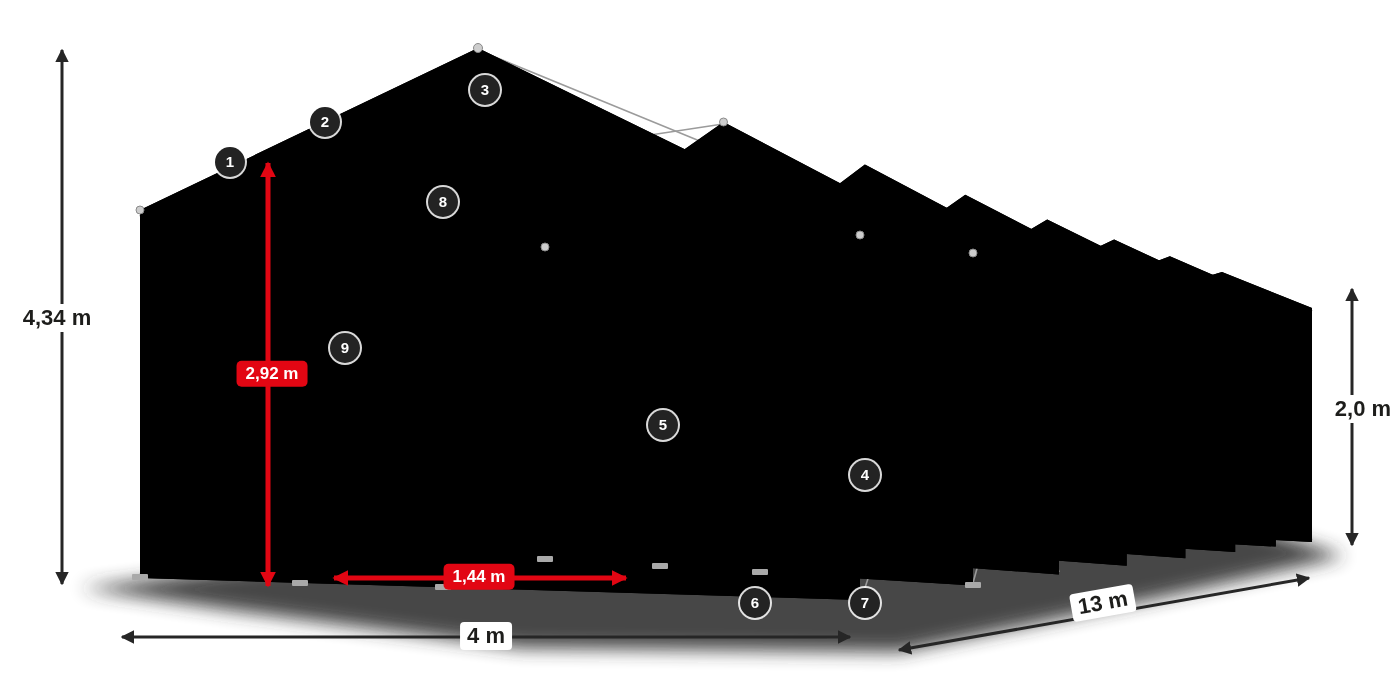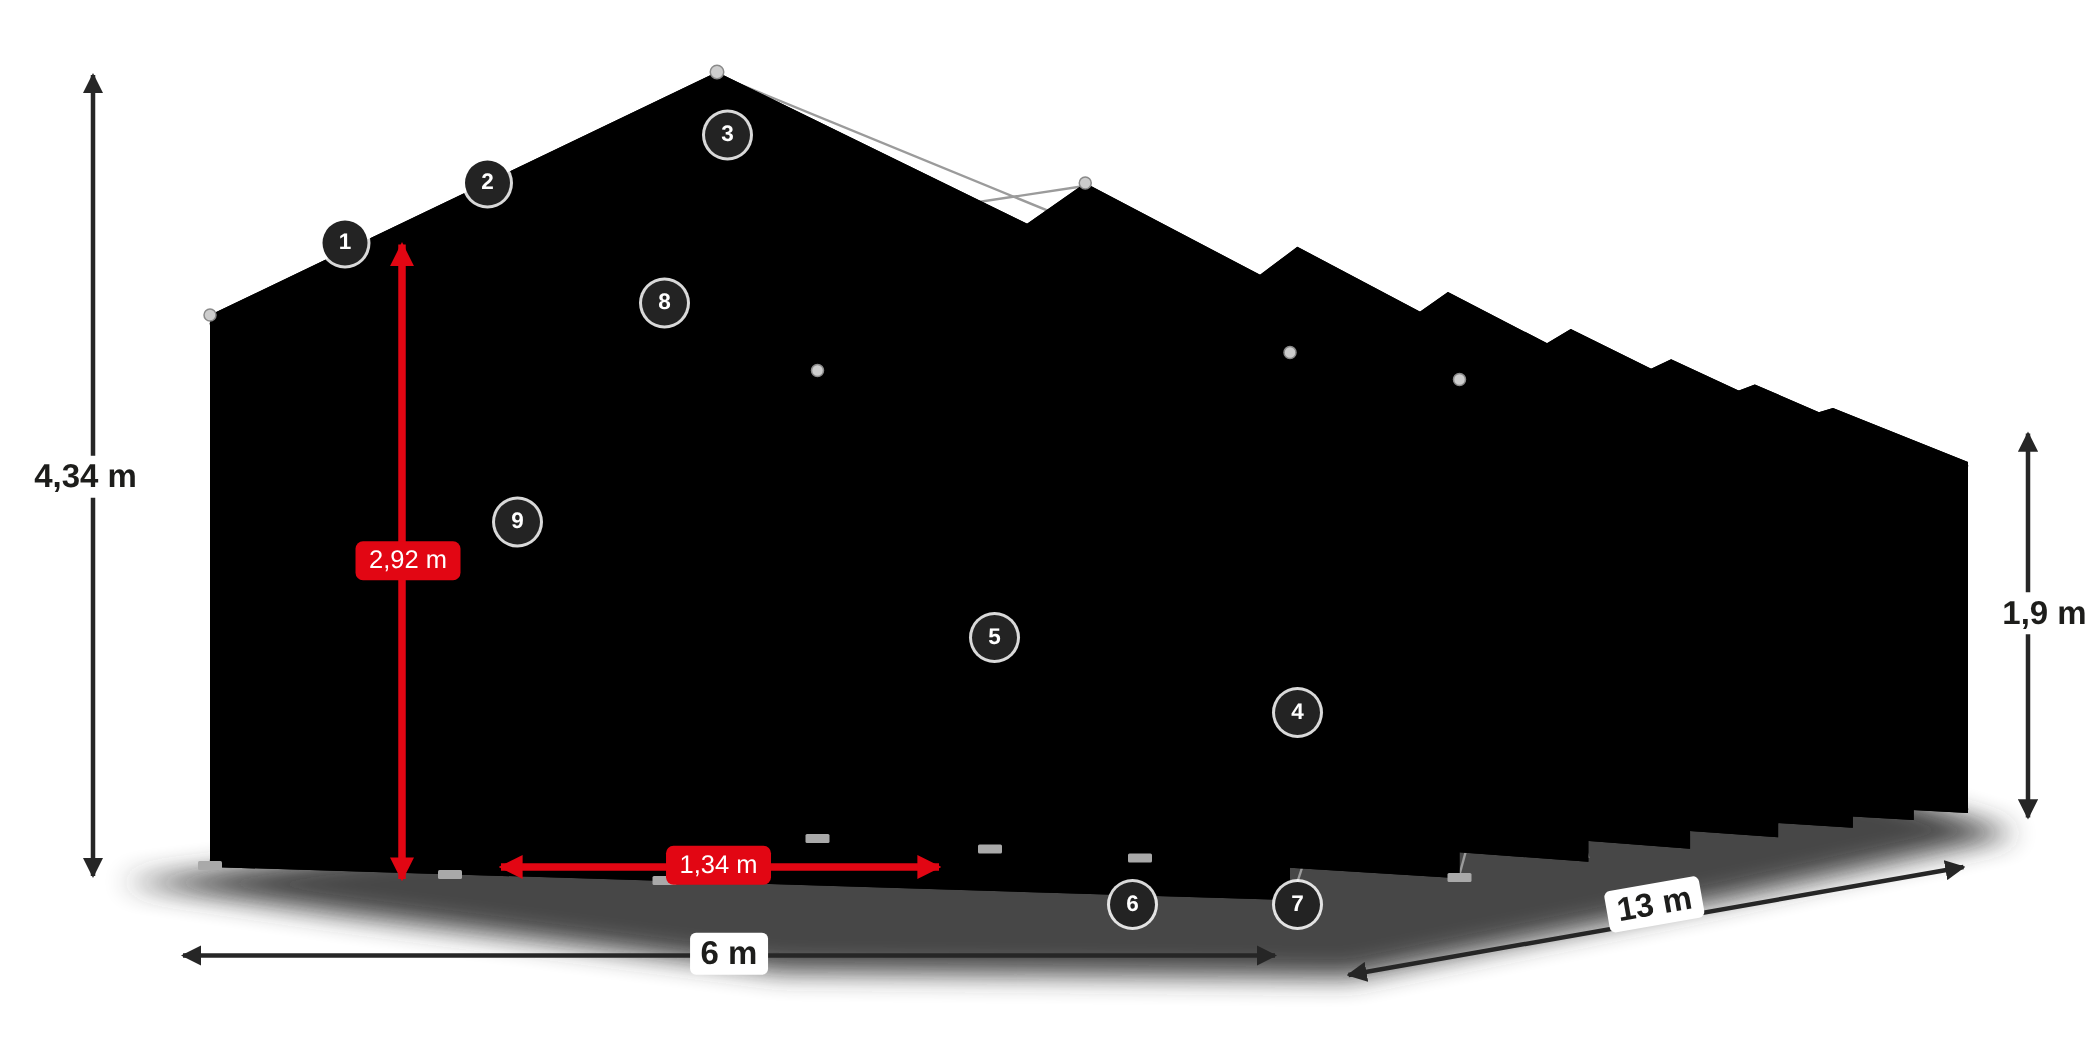--- a/index.html
+++ b/index.html
@@ -24,21 +24,21 @@
   .dim-red{stroke:var(--accent-red);stroke-width:5;}
   .ah-b{fill:#262626;}
   .ah-r{fill:var(--accent-red);}
 
   
   .label{position:absolute;transform:translate(-50%,-50%);color:var(--text);
     font-size:22px;font-weight:bold;background:#ffffff;padding:2px 7px;border-radius:4px;
     white-space:nowrap;line-height:1.1;}
   .label.rot{transform:translate(-50%,-50%) rotate(-10deg);}
   .pill{position:absolute;transform:translate(-50%,-50%);background:var(--accent-red);
-    color:#ffffff;font-size:17px;font-weight:normal;padding:3px 9px;border-radius:5px;
+    color:#ffffff;font-size:17px;font-weight:bold;padding:3px 9px;border-radius:5px;
     white-space:nowrap;line-height:1.2;}
   .badge{position:absolute;transform:translate(-50%,-50%);width:30px;height:30px;
     border-radius:50%;background:var(--marker-bg);color:#ffffff;font-size:15px;
     font-weight:bold;text-align:center;line-height:30px;
     box-shadow:0 0 0 2px rgba(255,255,255,.85);}
 </style>
 </head>
 <body>
 
 <div class="stage">
@@ -154,25 +154,25 @@
       <line class="dim" x1="62" y1="50" x2="62" y2="584" marker-start="url(#mkB)" marker-end="url(#mkB)"></line>
       <line class="dim" x1="122" y1="637" x2="850" y2="637" marker-start="url(#mkB)" marker-end="url(#mkB)"></line>
       <line class="dim" x1="899" y1="650" x2="1309" y2="578" marker-start="url(#mkB)" marker-end="url(#mkB)"></line>
       <line class="dim" x1="1352" y1="289" x2="1352" y2="545" marker-start="url(#mkB)" marker-end="url(#mkB)"></line>
       <line class="dim-red" x1="268" y1="163" x2="268" y2="586" marker-start="url(#mkR)" marker-end="url(#mkR)"></line>
       <line class="dim-red" x1="334" y1="578" x2="626" y2="578" marker-start="url(#mkR)" marker-end="url(#mkR)"></line>
     </g>
   </svg>
 
   <div class="label" style="left:57px;top:318px">4,34 m</div>
-  <div class="label" style="left:486px;top:636px">6 m</div>
+  <div class="label" style="left:486px;top:636px">4 m</div>
   <div class="label rot" style="left:1103px;top:603px">13 m</div>
-  <div class="label" style="left:1363px;top:409px">1,9 m</div>
+  <div class="label" style="left:1363px;top:409px">2,0 m</div>
   <div class="pill" style="left:272px;top:374px">2,92 m</div>
-  <div class="pill" style="left:479px;top:577px">1,34 m</div>
+  <div class="pill" style="left:479px;top:577px">1,44 m</div>
 
   <div class="badge" style="left:230px;top:162px">1</div>
   <div class="badge" style="left:325px;top:122px">2</div>
   <div class="badge" style="left:485px;top:90px">3</div>
   <div class="badge" style="left:865px;top:475px">4</div>
   <div class="badge" style="left:663px;top:425px">5</div>
   <div class="badge" style="left:755px;top:603px">6</div>
   <div class="badge" style="left:865px;top:603px">7</div>
   <div class="badge" style="left:443px;top:202px">8</div>
   <div class="badge" style="left:345px;top:348px">9</div>

